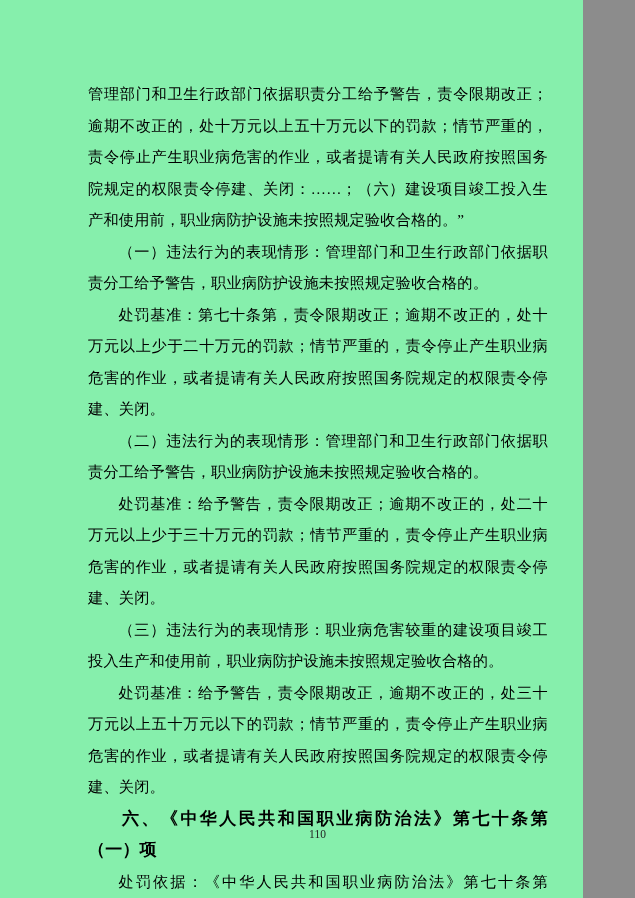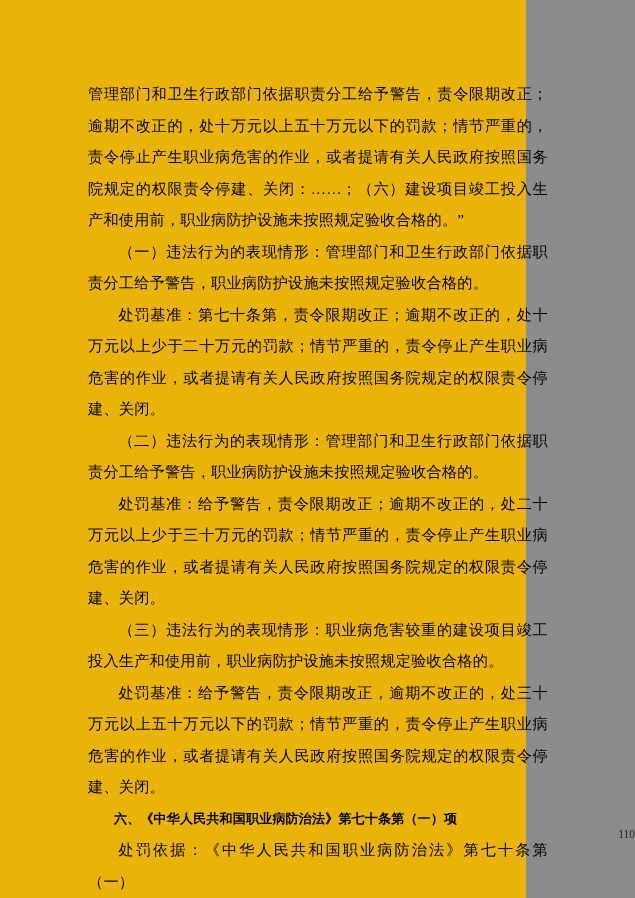--- a/index.html
+++ b/index.html
@@ -8,23 +8,23 @@
     background: #8c8c8c;
   }
   body {
     width: 635px;
     height: 898px;
     overflow: hidden;
     font-family: "Liberation Serif", "DejaVu Serif", serif;
   }
   .page {
     position: relative;
-    width: 526px;
+    width: 583px;
     height: 898px;
-    background: #eab308;
+    background: #86efac;
     box-sizing: border-box;
   }
   .content {
     position: absolute;
     left: 88px;
     top: 78px;
     width: 460px;
   }
   p {
     margin: 0;
@@ -33,32 +33,32 @@
     color: #000000;
     text-align: justify;
     text-justify: inter-ideograph;
     letter-spacing: 0.2px;
   }
   .indent {
     text-indent: 2em;
   }
   .heading {
     margin: 0;
-    font-size: 13px;
+    font-size: 17px;
     line-height: 31.5px;
     font-weight: bold;
     text-indent: 2em;
     color: #000000;
   }
   .footer {
     position: absolute;
     left: 0;
     top: 828px;
     width: 635px;
-    text-align: right;
+    text-align: center;
     font-size: 11.5px;
     color: #222222;
     font-family: "Liberation Serif", "DejaVu Serif", serif;
   }
 </style>
 </head>
 <body>
 
 <div class="page">
   <div class="content">

